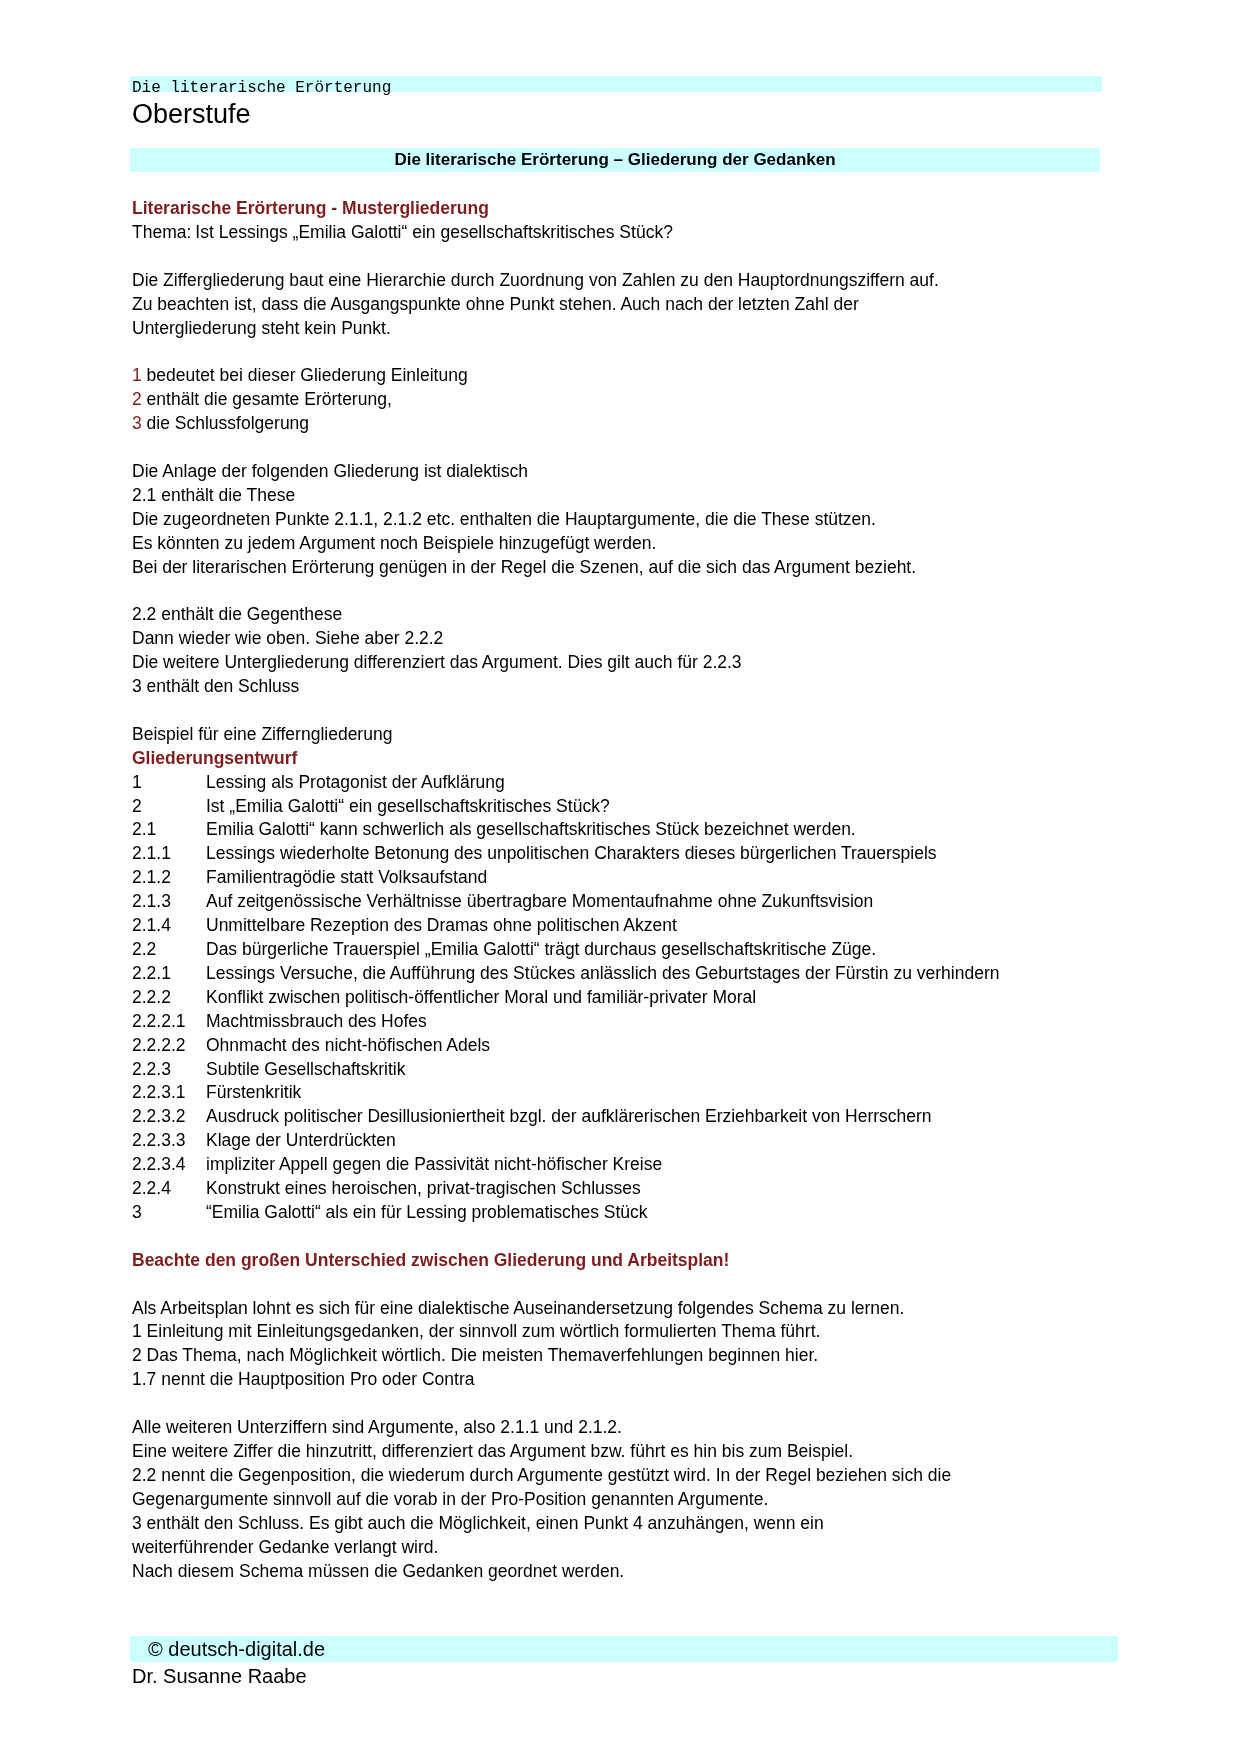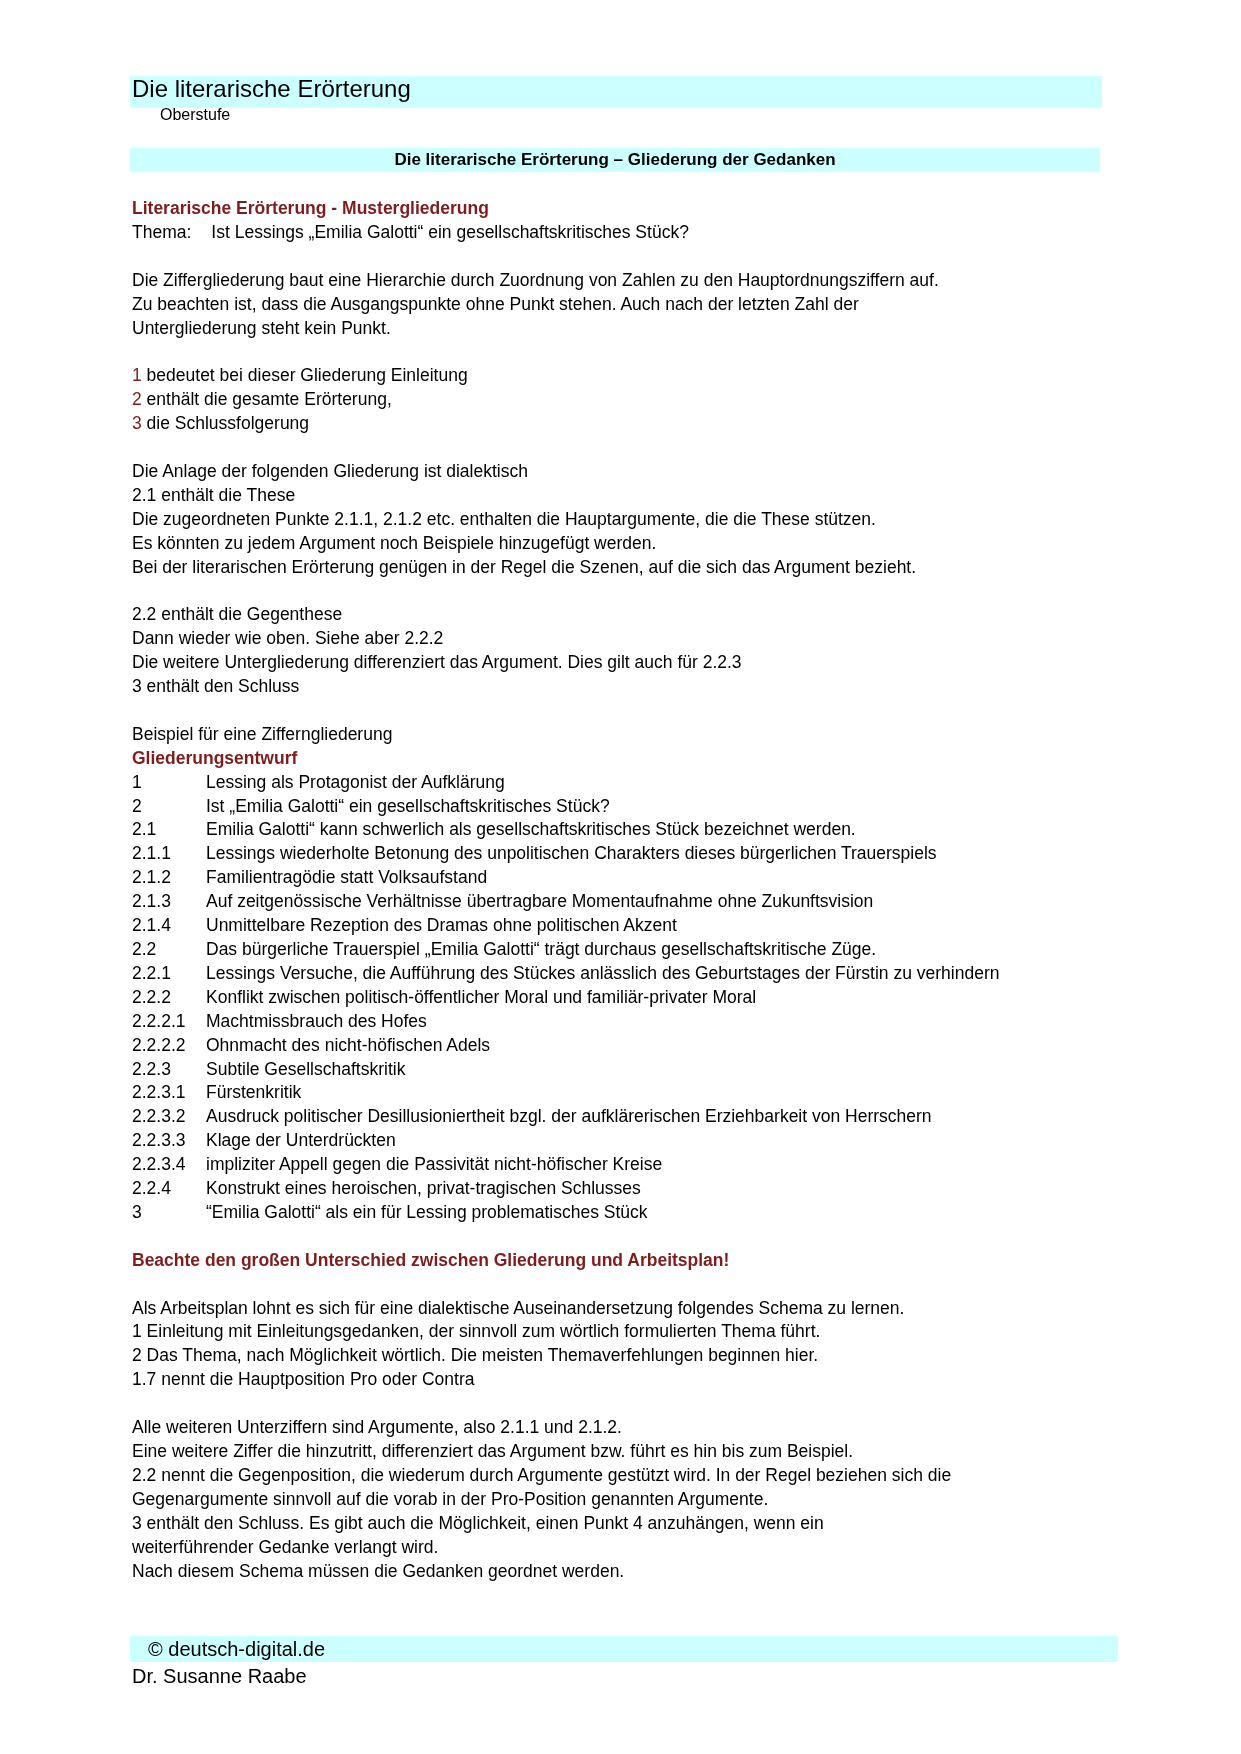--- a/index.html
+++ b/index.html
@@ -1,19 +1,19 @@
 <!DOCTYPE html>
 <html><head>
 <meta charset="utf-8">
 <style>
   html, body { margin:0; padding:0; background:#fff; }
   body { width:1241px; height:1754px; position:relative; font-family:"Liberation Sans", sans-serif; color:#000; }
   .band { background:#ccffff; }
-  .hdr1 { position:absolute; left:130px; top:76px; width:970px; height:32px; font-size:24px; line-height:25px; padding-left:2px; }
-  .hdr2 { position:absolute; left:132px; top:102px; font-size:16px; line-height:25px;margin-left:28px; }
+  .hdr1 { position:absolute; left:130px; top:76px; width:970px; height:16px; font-size:16px; line-height:25px; padding-left:2px;font-family:Liberation Mono, monospace; }
+  .hdr2 { position:absolute; left:132px; top:102px; font-size:27px; line-height:25px; }
   .title { position:absolute; left:130px; top:148px; width:970px; height:24px; font-size:17px; font-weight:bold; line-height:24px; text-align:center; }
   .body { position:absolute; left:132px; top:197px; width:960px; font-size:17.5px; line-height:23.9px; }
   .blue { color:#7f1d1d; }
   .bold { font-weight:bold; }
   .gap { height:23.9px; }
   .row { display:flex; }
   .num { width:74px; flex:none; }
   .txt { flex:1; }
   .ftr1 { position:absolute; left:130px; top:1636px; width:970px; height:26px; font-size:20px; line-height:26px; padding-left:18px; }
   .ftr2 { position:absolute; left:132px; top:1663px; font-size:20px; line-height:26px; }
@@ -22,21 +22,21 @@
 <body>
 
 <div class="hdr1 band">Die literarische Erörterung</div>
 <div class="hdr2">Oberstufe</div>
 
 <div class="title band">Die literarische Erörterung – Gliederung der Gedanken</div>
 
 <div class="body">
   <div class="blue bold">Literarische Erörterung - Mustergliederung</div>
   <div class="row">
-    <span style="margin-right:20px;">Thema:</span>
+    <span style="margin-right:4px;">Thema:</span>
     <span>Ist Lessings „Emilia Galotti“ ein gesellschaftskritisches Stück?</span>
   </div>
   <div class="gap"></div>
   <div style="width:860px;">Die Ziffergliederung baut eine Hierarchie durch Zuordnung von Zahlen zu den Hauptordnungsziffern auf.</div>
   <div style="width:800px;">Zu beachten ist, dass die Ausgangspunkte ohne Punkt stehen. Auch nach der letzten Zahl der Untergliederung steht kein Punkt.</div>
   <div class="gap"></div>
   <div><span class="blue">1</span> <span>bedeutet bei dieser Gliederung Einleitung</span></div>
   <div><span class="blue">2</span> <span>enthält die gesamte Erörterung,</span></div>
   <div><span class="blue">3</span> <span>die Schlussfolgerung</span></div>
   <div class="gap"></div>

